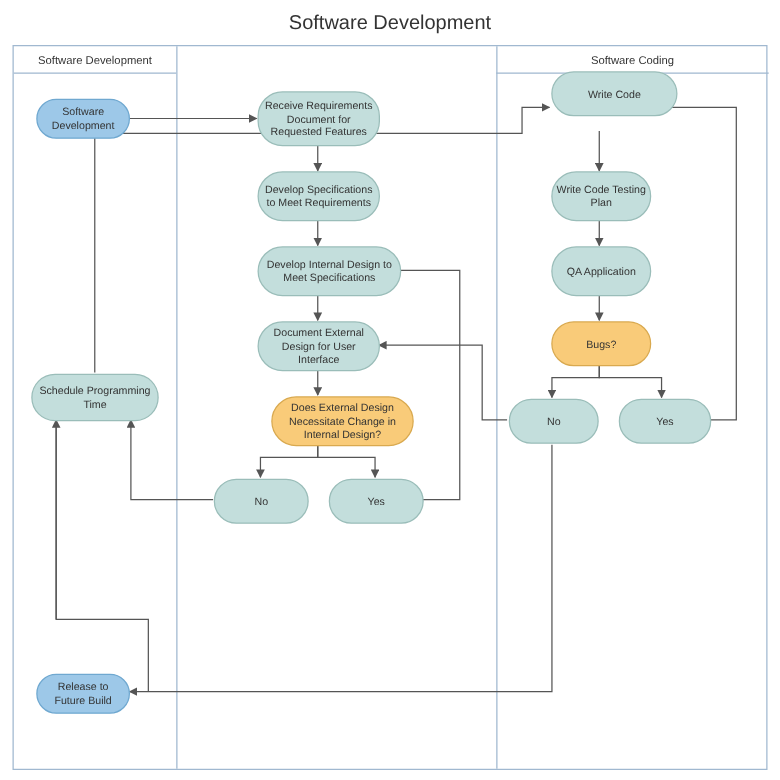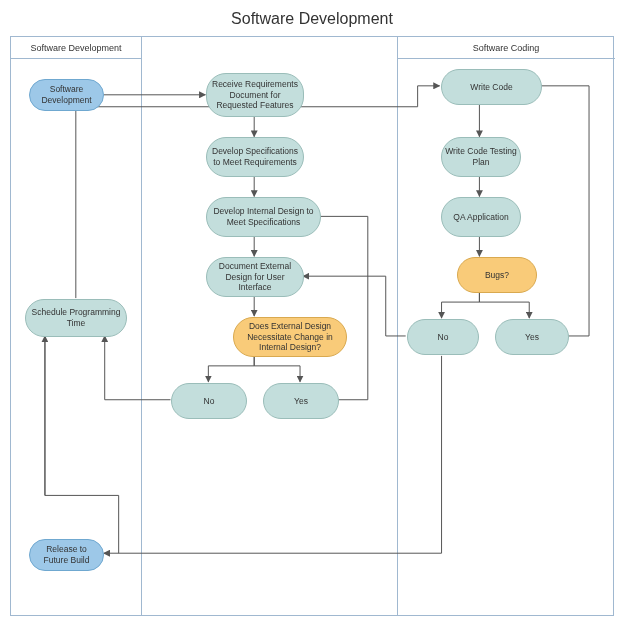--- a/index.html
+++ b/index.html
@@ -3,21 +3,21 @@
 <meta charset="utf-8">
 <style>
   * { box-sizing: border-box; margin: 0; padding: 0; }
   body { font-family: Arial, sans-serif; background: #fff; width: 624px; height: 624px; position: relative; overflow: hidden; }
   .title { text-align: center; font-size: 16px; font-weight: normal; color: #333; padding: 10px 0 6px; }
   .canvas { position: absolute; top: 36px; left: 10px; width: 604px; height: 580px; border: 1px solid #a0b8d0; }
   .lane-hdr { position: absolute; top: 0; height: 22px; border-bottom: 1px solid #a0b8d0; font-size: 9px; color: #333; display: flex; align-items: center; justify-content: center; }
   .lane-sep { position: absolute; top: 0; bottom: 0; width: 0; border-left: 1px solid #a0b8d0; }
   .node { position: absolute; display: flex; align-items: center; justify-content: center; text-align: center; font-size: 8.5px; color: #333; padding: 3px; line-height: 1.25; border-radius: 20px; }
   .process { background: #c3dedc; border: 1px solid #9abdb9; }
-  .decision { background: #f9cb79; border: 1px solid #d9a94f; margin-left: 16px; }
+  .decision { background: #f9cb79; border: 1px solid #d9a94f; }
   .terminator { background: #9dc8e8; border: 1px solid #6fa8d0; border-radius: 18px; }
   svg.arrows { position: absolute; top: 0; left: 0; width: 100%; height: 100%; pointer-events: none; }
 </style>
 </head>
 <body>
 
 <div class="title">Software Development</div>
 
 <div class="canvas">
 
@@ -78,21 +78,21 @@
   <div class="node process" style="left:195px;top:36px;width:98px;height:44px">Receive Requirements Document for Requested Features</div>
   <div class="node process" style="left:195px;top:100px;width:98px;height:40px">Develop Specifications to Meet Requirements</div>
   <div class="node process" style="left:195px;top:160px;width:115px;height:40px">Develop Internal Design to Meet Specifications</div>
   <div class="node process" style="left:195px;top:220px;width:98px;height:40px">Document External Design for User Interface</div>
   <div class="node decision" style="left:206px;top:280px;width:114px;height:40px">Does External Design Necessitate Change in Internal Design?</div>
   <div class="node process" style="left:160px;top:346px;width:76px;height:36px">No</div>
   <div class="node process" style="left:252px;top:346px;width:76px;height:36px">Yes</div>
 
   <div class="node process" style="left:14px;top:262px;width:102px;height:38px">Schedule Programming Time</div>
 
-  <div class="node process" style="left:430px;top:32px;width:101px;height:36px">Write Code</div>
+  <div class="node process" style="left:430px;top:20px;width:101px;height:36px">Write Code</div>
   <div class="node process" style="left:430px;top:100px;width:80px;height:40px">Write  Code Testing Plan</div>
   <div class="node process" style="left:430px;top:160px;width:80px;height:40px">QA Application</div>
   <div class="node decision" style="left:430px;top:220px;width:80px;height:36px">Bugs?</div>
   <div class="node process" style="left:396px;top:282px;width:72px;height:36px">No</div>
   <div class="node process" style="left:484px;top:282px;width:74px;height:36px">Yes</div>
 
   <div class="node terminator" style="left:18px;top:502px;width:75px;height:32px">Release to Future Build</div>
 
 </div>
 

